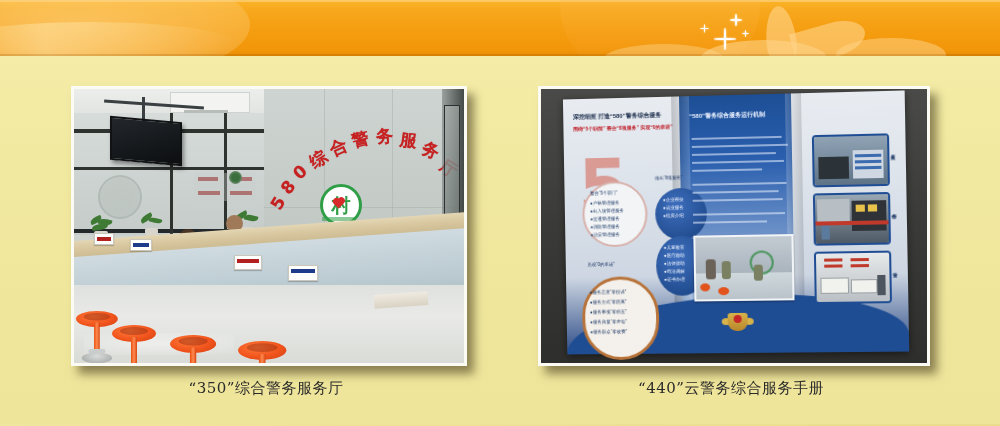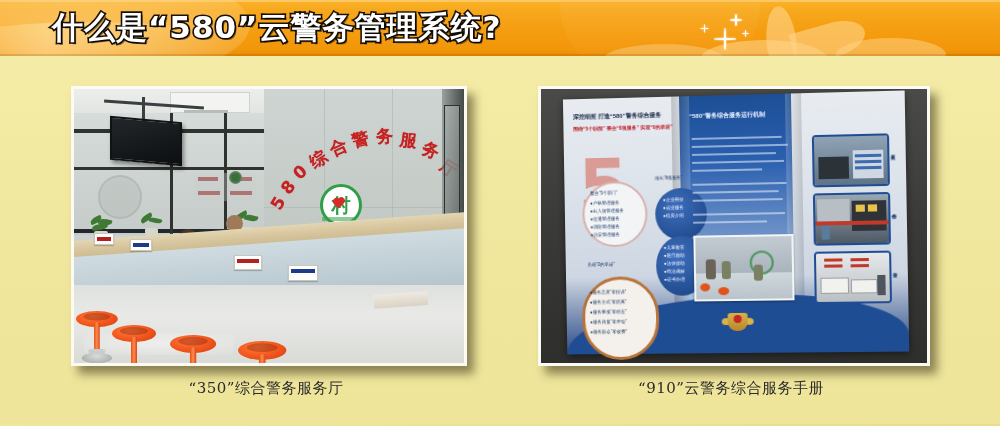--- a/index.html
+++ b/index.html
@@ -577,21 +577,20 @@
     <div class="petal petal-c"></div>
     <div class="petal petal-d"></div>
     <div class="petal petal-a"></div>
     <div class="petal petal-b"></div>
 
     <div class="spark spark-1"></div>
     <div class="spark spark-2"></div>
     <div class="spark spark-3"></div>
     <div class="spark spark-4"></div>
 
-    <div class="banner-title">什么是“580”云警务管理系统?</div>
     <div class="banner-bottom-line"></div>
   </div>
 
   <div class="photo-row">
 
     <div class="photo-frame left">
       <div class="photo hall">
 
         <div class="ceiling"></div>
         <div class="ceiling-panel"></div>
@@ -838,17 +837,17 @@
           <div class="bullet" style="left:326px; top:118px; writing-mode:vertical-rl;">指挥中心</div>
           <div class="bullet" style="left:326px; top:176px; writing-mode:vertical-rl;">接待室</div>
 
         </div>
       </div>
     </div>
 
   </div>
 
   <div class="caption left">“350”综合警务服务厅</div>
-  <div class="caption right">“910”云警务综合服务手册</div>
+  <div class="caption right">“440”云警务综合服务手册</div>
 
   <div class="bottom-strip"></div>
 
 </div>
 
 </body></html>

